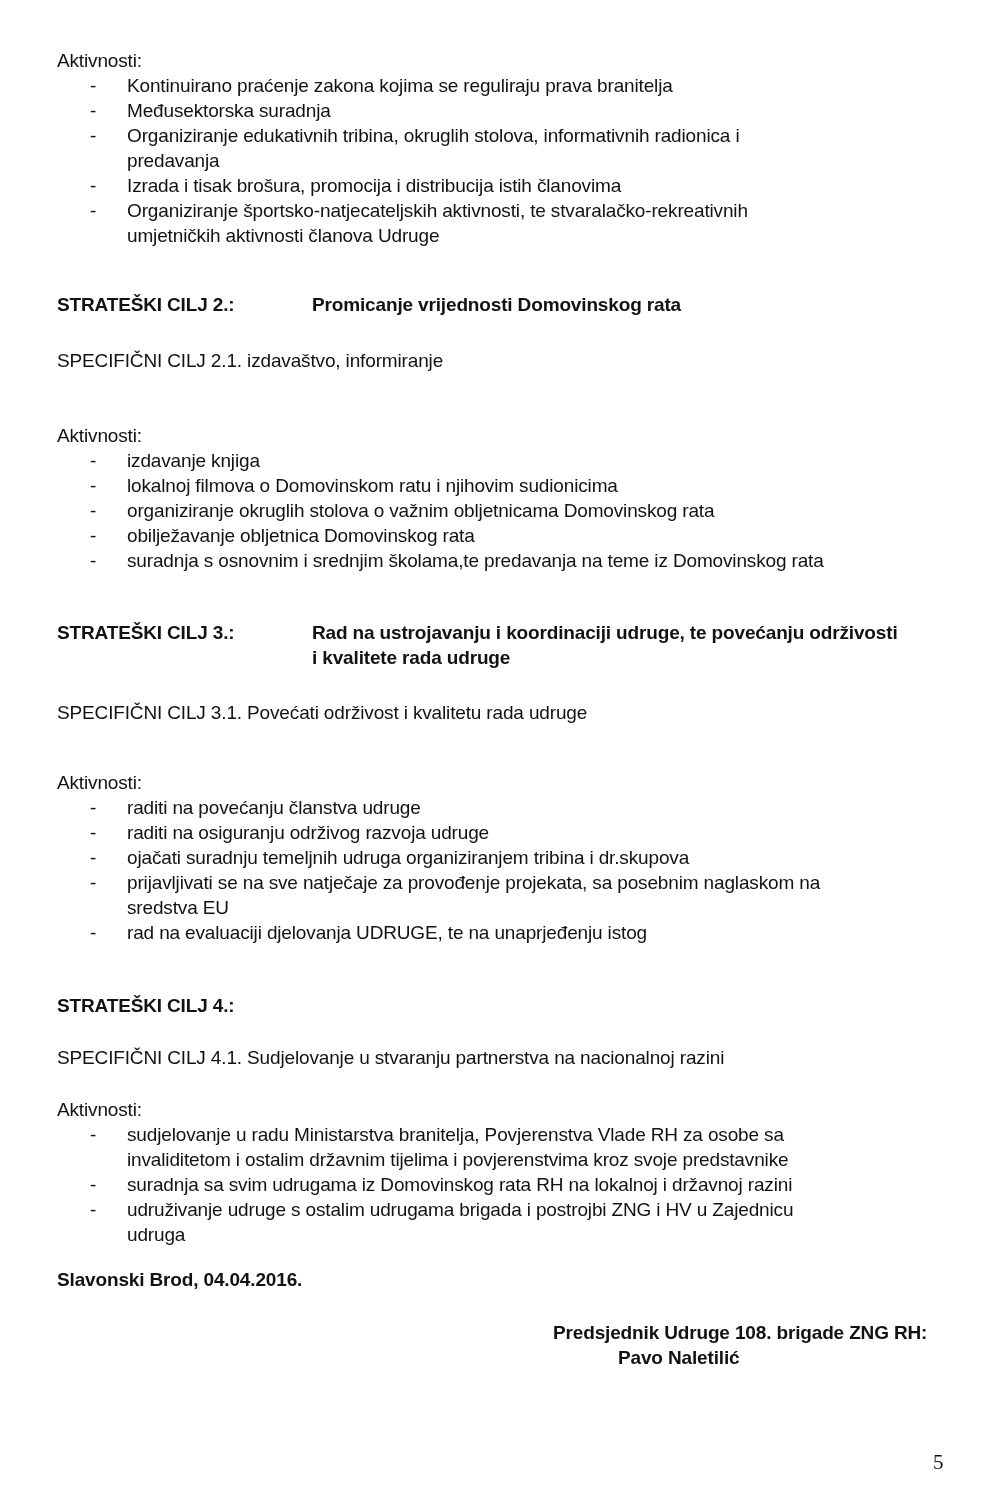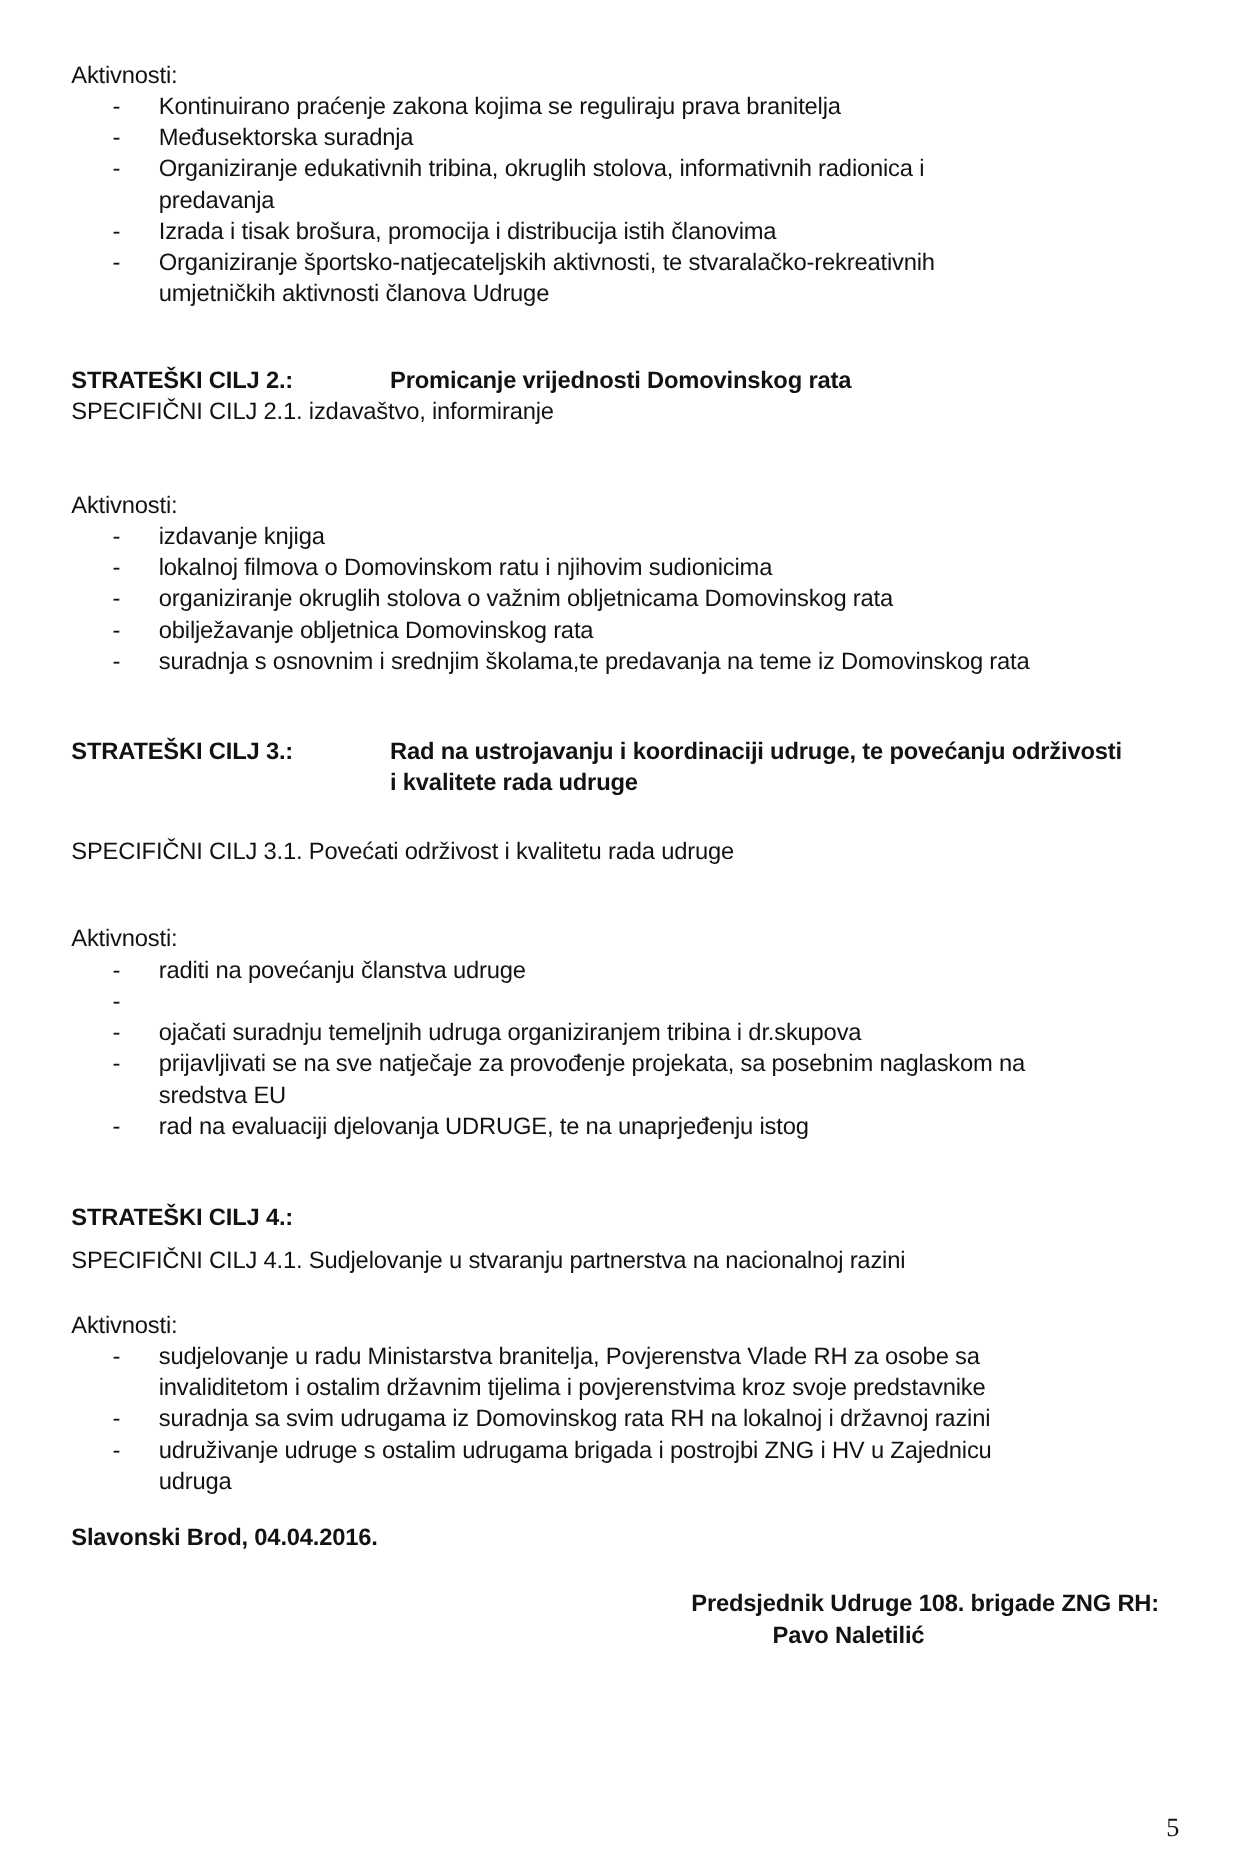--- a/index.html
+++ b/index.html
@@ -24,27 +24,27 @@
   .act-label { font-weight: normal; }
   .list { list-style: none; }
   .li { display: flex; align-items: flex-start; padding-left: 33px; }
   .dash { flex: 0 0 37px; }
   .li-text { flex: 0 1 auto; max-width: 823px; white-space: pre-line; }
   .goal-heading { display: flex; font-weight: bold; gap: 40px; }
   .h-label { flex: 0 0 215px; white-space: nowrap; }
   .h-lines { flex: 0 1 auto; }
   .h-line { white-space: nowrap; }
   .mt-g2 { margin-top: 44px; }
-  .mt-s2 { }
+  .mt-s2 { margin-top: 31px; }
   .mt-a2 { margin-top: 50px; }
   .mt-g3 { margin-top: 47px; }
   .mt-s3 { margin-top: 30px; }
   .mt-a3 { margin-top: 45px; }
   .mt-g4 { margin-top: 48px; }
-  .mt-s4 { margin-top: 9px; }
+  .mt-s4 { margin-top: 27px; }
   .mt-a4 { margin-top: 27px; }
   .g4-line2 { margin-left: 24px; }
   .specific { font-weight: normal; white-space: nowrap; }
   .place-date { margin-top: 20px; font-weight: bold; }
   .signature { margin-top: 28px; margin-left: 496px; font-weight: bold; }
   .sig-name { margin-left: 65px; }
   .page-number {
     position: absolute;
     top: 1450px;
     left: 933px;
@@ -127,20 +127,21 @@
   <div class="specific mt-s3">SPECIFIČNI CILJ 3.1. Povećati održivost i kvalitetu rada udruge</div>
 
   <div class="act-label mt-a3">Aktivnosti:</div>
   <div class="list">
     <div class="li">
       <span class="dash">-</span>
       <span class="li-text">raditi na povećanju članstva  udruge</span>
     </div>
     <div class="li">
       <span class="dash">-</span>
+      <span class="li-text">raditi na osiguranju održivog razvoja udruge</span>
     </div>
     <div class="li">
       <span class="dash">-</span>
       <span class="li-text">ojačati suradnju temeljnih udruga organiziranjem tribina i dr.skupova</span>
     </div>
     <div class="li">
       <span class="dash">-</span>
       <span class="li-text">prijavljivati se na sve natječaje za provođenje projekata, sa posebnim naglaskom na
 sredstva EU</span>
     </div>

